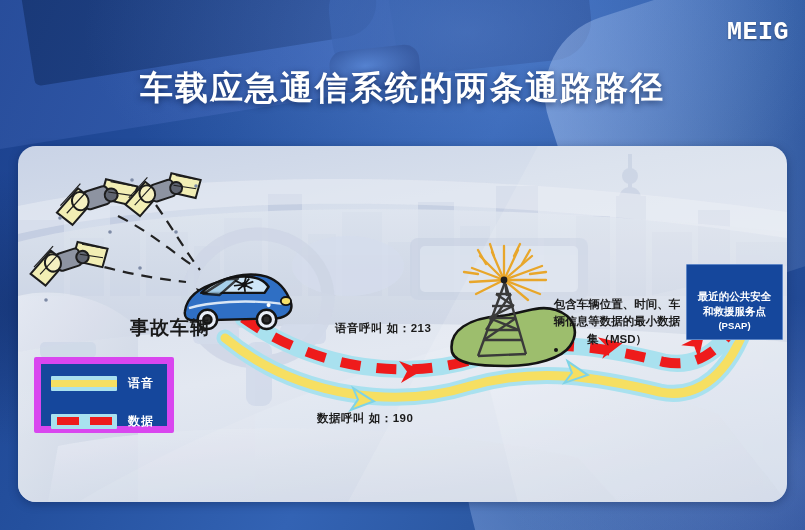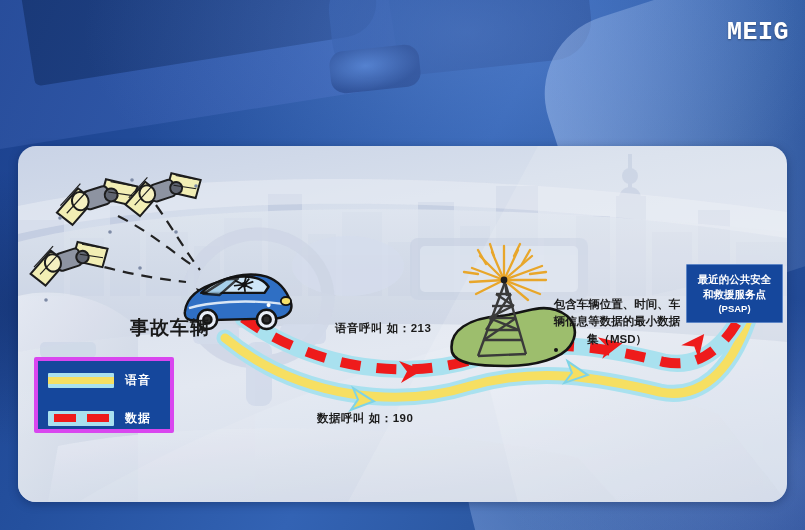--- a/index.html
+++ b/index.html
@@ -69,21 +69,21 @@
 
   
   .sky{position:absolute;left:0;top:0;width:100%;height:150px;opacity:.55;}
 
   
   .interior{position:absolute;left:0;top:0;width:100%;height:100%;opacity:.95;}
 
   
   .legend{
     position:absolute;left:34px;top:357px;width:140px;height:76px;
-    background:#15479c;border:4px solid #d946ef;border-radius:2px;
+    background:#15479c;border:7px solid #d946ef;border-radius:2px;
     padding:0;box-sizing:border-box;
   }
   .legend-row{display:flex;align-items:center;height:38px;padding-left:10px;gap:11px;}
   .sw{width:66px;height:15px;position:relative;border-radius:1px;}
   .sw-voice{background:#a9e1ef;display:flex;align-items:center;}
   .sw-voice i{display:block;width:100%;height:7px;background:#f6df62;}
   .sw-data{background:#a9e1ef;display:flex;align-items:center;justify-content:space-around;}
   .sw-data i{display:block;width:22px;height:8px;background:#ee1b1b;}
   .legend-label{color:#ffffff;font-size:12px;font-weight:700;letter-spacing:1px;}
 
@@ -92,21 +92,21 @@
   #lbl-vehicle{left:130px;top:314px;font-size:19px;letter-spacing:1px;}
   #lbl-voice-call{left:335px;top:320px;font-size:11.5px;letter-spacing:.5px;}
   #lbl-data-call{left:317px;top:410px;font-size:11.5px;letter-spacing:.5px;}
   #lbl-msd{left:549px;top:296px;font-size:11.5px;text-align:center;width:136px;line-height:1.5;}
 
   
   .psap{
     position:absolute;left:686px;top:264px;width:97px;
     background:#15479c;border:1px solid #淡;border:1px solid #5d85c6;
     color:#ffffff;text-align:center;font-size:10.5px;font-weight:700;
-    line-height:1.45;padding:7px 4px 6px;box-sizing:border-box;border-radius:1px;
+    line-height:1.45;padding:24px 4px 6px;box-sizing:border-box;border-radius:1px;
   }
   .psap .sub{font-weight:700;font-size:9.5px;}
 
   
   .ovl{position:absolute;left:0;top:0;width:805px;height:530px;pointer-events:none;}
 </style>
 </head>
 <body>
 
 <div id="stage">
@@ -117,20 +117,21 @@
   <div class="ceil-c"></div>
   <div class="ceil-d"></div>
   <div class="sheen-band"></div>
   <div class="sheen-band2"></div>
   <div class="bg-sheen"></div>
 
   <div class="logo">
     <span class="mark">MEIG</span>
   </div>
 
+  <div class="title">车载应急通信系统的两条通路路径</div>
 
   <div class="panel">
     <div class="panel-inner">
 
       <svg class="sky" viewBox="0 0 769 150" preserveAspectRatio="none">
         <g fill="#b9c4da">
           <rect x="0" y="74" width="46" height="76"></rect>
           <rect x="52" y="92" width="34" height="58"></rect>
           <rect x="92" y="60" width="30" height="90"></rect>
           <rect x="128" y="86" width="42" height="64"></rect>

